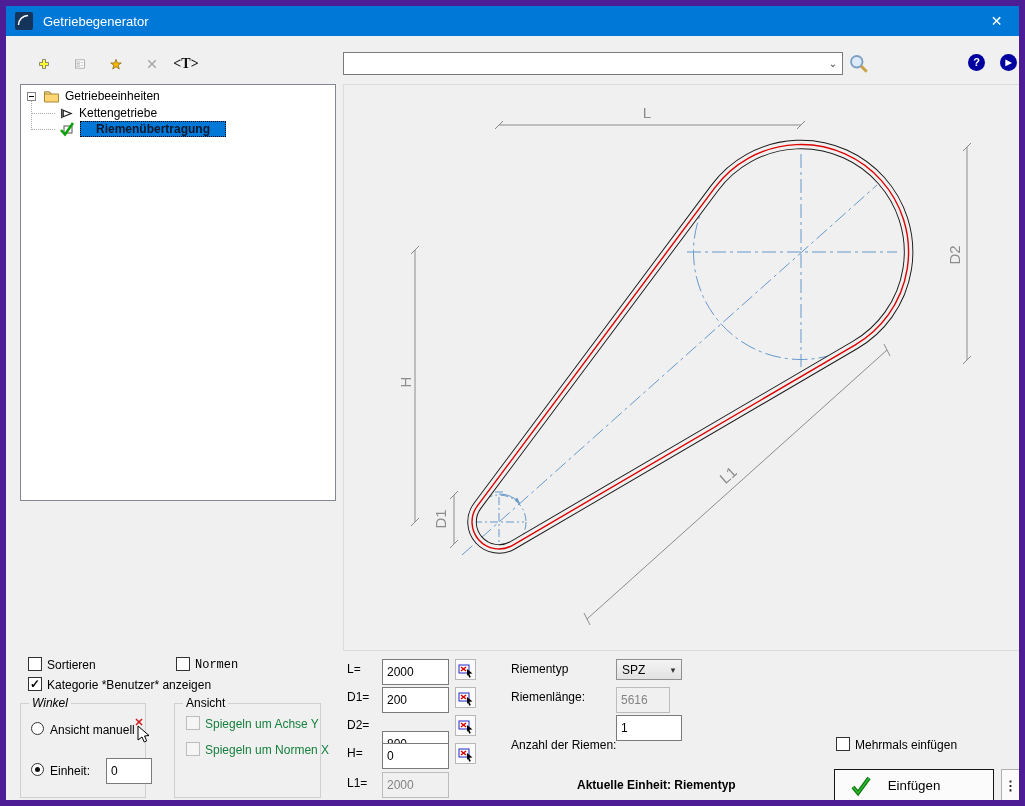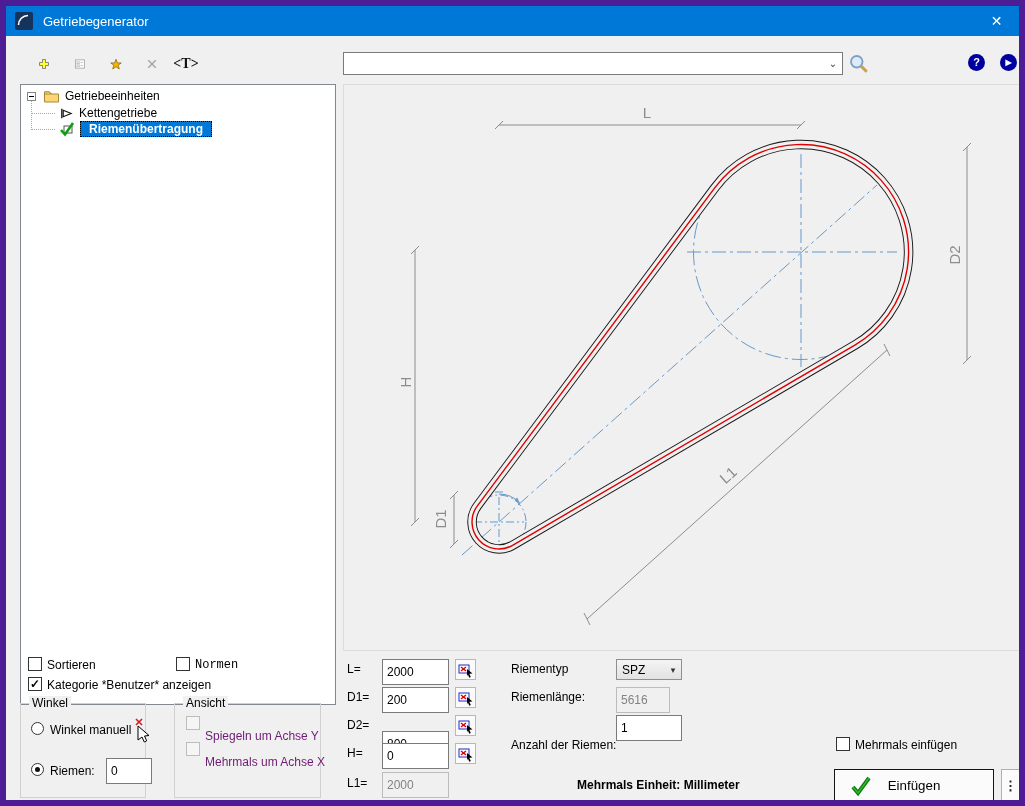--- a/index.html
+++ b/index.html
@@ -19,42 +19,42 @@
   .tb-text{font-family:"Liberation Serif",serif;font-weight:bold;font-size:14px;color:#111;}
   
   .search-combo{position:absolute;left:337px;top:46px;width:500px;height:23px;background:#fff;
                 border:1px solid #7a7a7a;display:flex;align-items:center;}
   .search-combo input{flex:1;border:none;outline:none;height:19px;margin-left:3px;
                       font:12px "Liberation Sans",sans-serif;background:transparent;}
   .combo-chevron{width:18px;text-align:center;color:#444;font-size:10px;}
   .round-btn{position:absolute;width:17px;height:17px;border-radius:50%;background:#0000a0;
              color:#fff;font-weight:bold;text-align:center;line-height:17px;font-size:11px;}
   
-  .tree-panel{position:absolute;left:14px;top:78px;width:316px;height:621px;background:#fff;
+  .tree-panel{position:absolute;left:14px;top:78px;width:316px;height:417px;background:#fff;
               border:1px solid #828790;}
   .tree-row{position:absolute;height:16px;display:flex;align-items:center;white-space:nowrap;}
   .expander{width:9px;height:9px;border:1px solid #848484;background:#fff;position:relative;}
   .expander:after{content:"";position:absolute;left:1px;right:1px;top:3px;height:1px;background:#000;}
   .tree-label{margin-left:5px;}
-  .tree-label-selected{margin-left:5px;background:#0078d7;color:#ffffff;font-weight:bold;
-                       padding:1px 9px;outline:1px dotted #000;outline-offset:-1px;}
+  .tree-label-selected{margin-left:5px;background:#0078d7;color:#0f172a;font-weight:bold;
+                       padding:1px 16px;outline:1px dotted #000;outline-offset:-1px;}
   .tree-connector-v{position:absolute;border-left:1px dotted #a8a8a8;}
   .tree-connector-h{position:absolute;border-top:1px dotted #a8a8a8;}
   
   .draw-panel{position:absolute;left:337px;top:78px;width:678px;height:567px;
               border:1px solid #dcdcdc;background:#f0f0f0;}
   .dimtext{font-family:"Liberation Sans",sans-serif;font-size:15px;fill:#8c8c8c;}
   
   .chk{position:absolute;width:14px;height:14px;background:#fff;border:1px solid #333;
        font-size:12px;line-height:12px;text-align:center;font-weight:bold;}
   .chk.disabled{border-color:#bdbdbd;background:#f5f5f5;}
   .rad{position:absolute;width:13px;height:13px;background:#fff;border:1px solid #333;border-radius:50%;}
   .rad.sel:after{content:"";position:absolute;left:3px;top:3px;width:5px;height:5px;border-radius:50%;background:#111;}
   .lbl{position:absolute;white-space:nowrap;}
-  .lbl.disabled{color:#701a75;margin-top:12px;}
+  .lbl.disabled{color:#15803d;}
   
   .groupbox{position:absolute;border:1px solid #d0d0d0;}
   .groupbox .gb-title{position:absolute;top:-8px;left:8px;background:#f0f0f0;padding:0 3px;}
   
   .field{position:absolute;height:21px;border:1px solid #7a7a7a;background:#fff;
          font:12px "Liberation Sans",sans-serif;padding:12px 4px;outline:none;}
   .field.disabled{border-color:#bcbcbc;background:#f0f0f0;color:#838383;}
   .pick-btn{position:absolute;width:21px;height:21px;background:#fbfbfb;border:1px solid #b8b8b8;
             display:flex;align-items:center;justify-content:center;padding:0;}
   .dropdown{position:absolute;width:66px;height:21px;border:1px solid #8f8f8f;
@@ -214,44 +214,44 @@
     </svg>
   </div>
 
   <span class="chk" style="left:22px;top:651px;"></span>
   <span class="lbl" style="left:41px;top:652px;">Sortieren</span>
   <span class="chk" style="left:170px;top:651px;"></span>
   <span class="lbl" style="left:189px;top:652px;font-family:Liberation Mono, monospace;">Normen</span>
   <span class="chk" style="left:22px;top:671px;">✓</span>
   <span class="lbl" style="left:41px;top:672px;">Kategorie *Benutzer* anzeigen</span>
 
-  <div class="groupbox" style="left:14px;top:697px;width:126px;height:95px;">
+  <div class="groupbox" style="left:14px;top:697px;width:126px;height:95px;font-style:italic;">
     <span class="gb-title">Winkel</span>
   </div>
   <span class="rad" style="left:25px;top:716px;"></span>
-  <span class="lbl" style="left:44px;top:717px;">Winkel manuell</span>
+  <span class="lbl" style="left:44px;top:717px;">Ansicht manuell</span>
   <span class="rad sel" style="left:25px;top:757px;"></span>
-  <span class="lbl" style="left:44px;top:758px;">Riemen:</span>
+  <span class="lbl" style="left:44px;top:758px;">Einheit:</span>
   <input class="field" style="left: 100px; top: 752px; width: 46px;" value="0">
 
   <svg class="cursor-ghost" width="18" height="28" viewBox="0 0 18 28">
     <line x1="3" y1="2" x2="9" y2="8" stroke="#cc2222" stroke-width="1.6"></line>
     <line x1="9" y1="2" x2="3" y2="8" stroke="#cc2222" stroke-width="1.6"></line>
     <g transform="translate(5,9)">
       <path d="M0,0 L0,14 L4,11 L6.3,16 L8.7,14.8 L6.5,10 L11,9.5 Z" fill="#fff" stroke="#000" stroke-width="1"></path>
     </g>
   </svg>
 
   <div class="groupbox" style="left:168px;top:697px;width:147px;height:95px;padding-left:9px;">
     <span class="gb-title">Ansicht</span>
   </div>
   <span class="chk disabled" style="left:180px;top:710px;"></span>
   <span class="lbl disabled" style="left:199px;top:711px;">Spiegeln um Achse Y</span>
   <span class="chk disabled" style="left:180px;top:736px;"></span>
-  <span class="lbl disabled" style="left:199px;top:737px;">Mehrmals um Achse X</span>
+  <span class="lbl disabled" style="left:199px;top:737px;">Spiegeln um Normen X</span>
 
   <span class="lbl" style="left:341px;top:656px;">L=</span>
   <input class="field" style="left: 376px; top: 653px; width: 67px;" value="2000">
   <button class="pick-btn" style="left:449px;top:653px;">
     <svg width="16" height="16" viewBox="0 0 16 16">
       <rect x="1" y="3" width="10" height="8" fill="#fff" stroke="#2626cc"></rect>
       <line x1="3" y1="5" x2="8" y2="9" stroke="#dd0000" stroke-width="1.4"></line>
       <line x1="8" y1="5" x2="3" y2="9" stroke="#dd0000" stroke-width="1.4"></line>
       <polygon points="9,7 14.5,11.5 11.3,11.8 12.8,15 11.3,15.7 9.9,12.5 9,14.2" fill="#000"></polygon>
     </svg>
@@ -299,21 +299,21 @@
     <span class="dd-ch">▾</span>
   </div>
   <span class="lbl" style="left:505px;top:684px;">Riemenlänge:</span>
   <input class="field disabled" style="left: 610px; top: 681px; width: 54px;" disabled="" value="5616">
   <span class="lbl" style="left:505px;top:712px;margin-top:20px;">Anzahl der Riemen:</span>
   <input class="field" style="left: 610px; top: 709px; width: 66px;" value="1">
 
   <span class="chk" style="left:830px;top:731px;"></span>
   <span class="lbl" style="left:849px;top:732px;">Mehrmals einfügen</span>
 
-  <span class="unit-text">Mehrmals Einheit: Millimeter</span>
+  <span class="unit-text">Aktuelle Einheit: Riementyp</span>
 
   <button class="insert-btn">
     <svg width="24" height="24" viewBox="0 0 24 24" style="position:absolute;left:14px;top:4px;">
       <path d="M4,13 L9,19 L20,4" fill="none" stroke="#0c7a0c" stroke-width="4"></path>
       <path d="M4,13 L9,19 L20,4" fill="none" stroke="#2fb52f" stroke-width="1.6"></path>
     </svg>
     <span>Einfügen</span>
   </button>
   <button class="more-btn">⋮</button>
 

